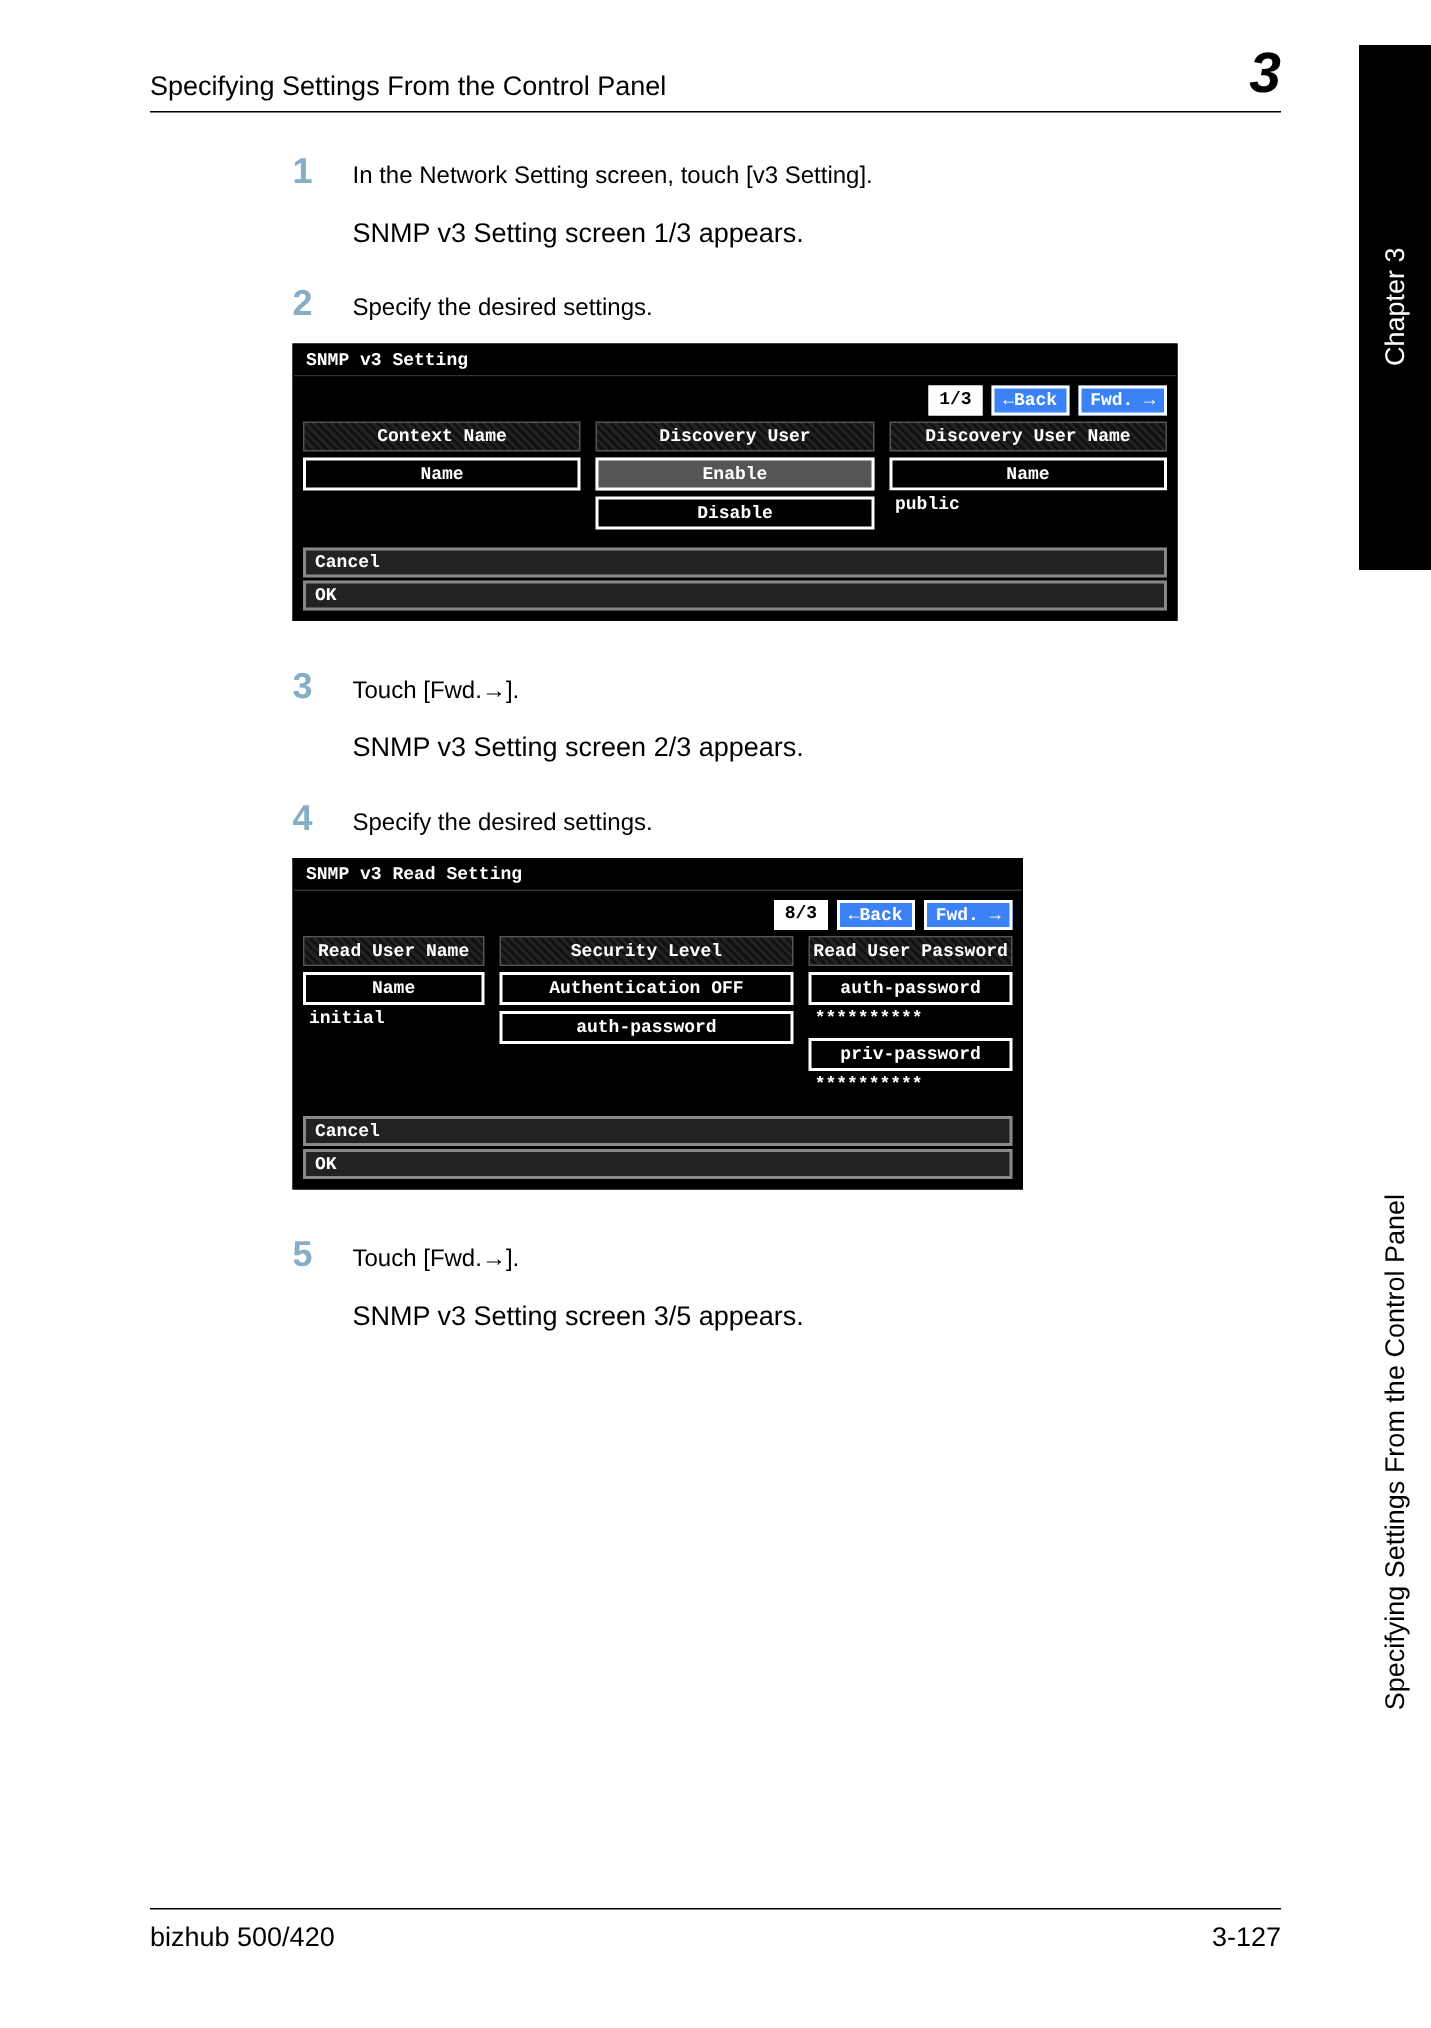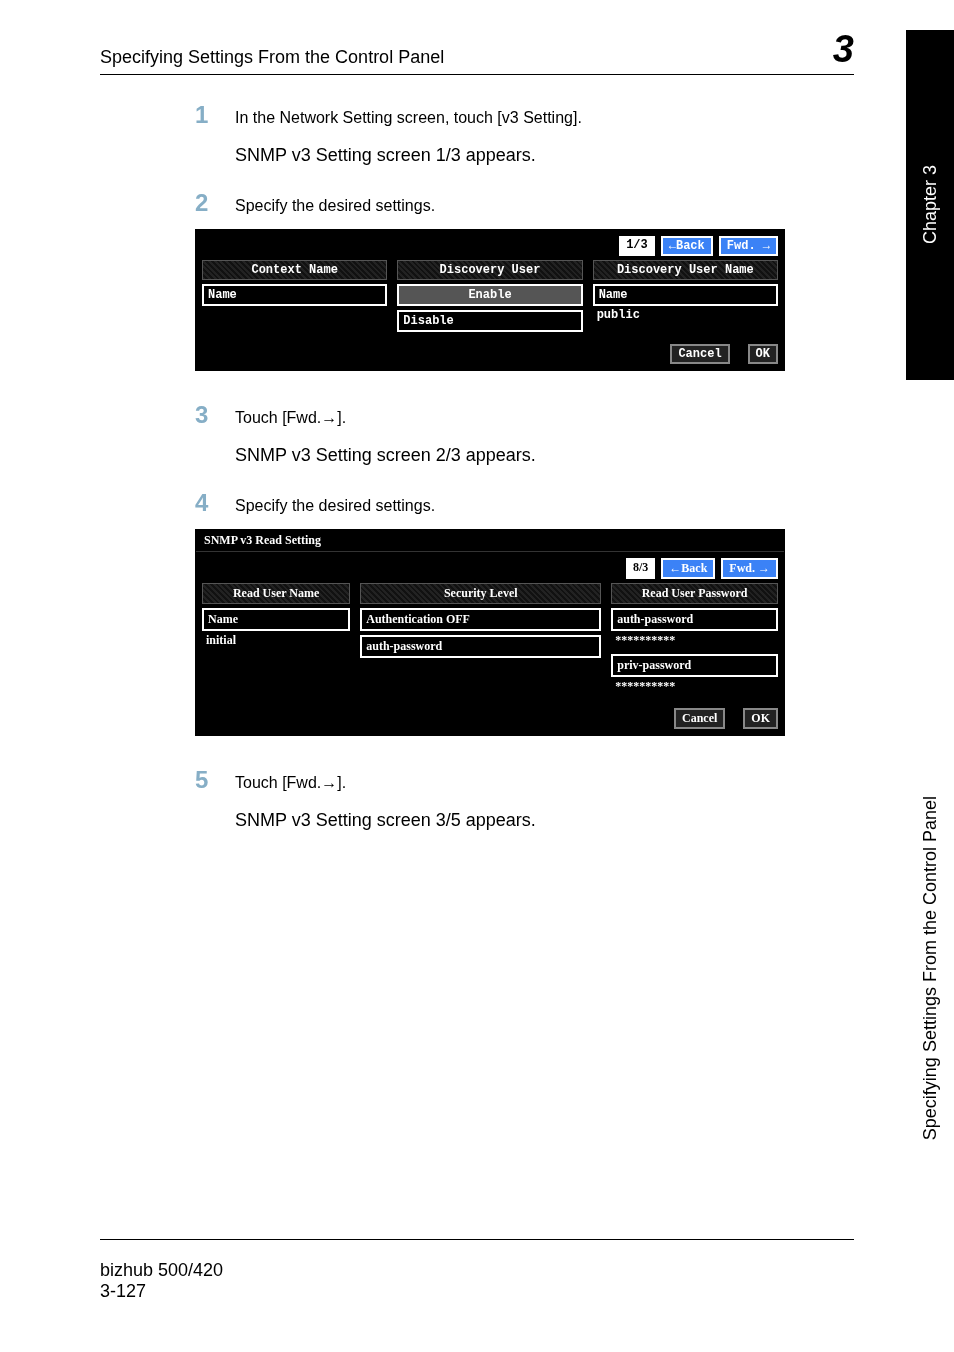--- a/index.html
+++ b/index.html
@@ -151,20 +151,21 @@
       color:#fff;
       text-align:center;
       padding:2px 0;
       font-weight:bold;
       border:1px solid #555;
     }
     .ss-option {
       border:2px solid #fff;
       background:#000;
       color:#fff;
+      text-align:center;
       padding:2px 4px;
       margin-top:4px;
       font-weight:bold;
     }
     .ss-option-sel {
       border:2px solid #fff;
       background:#555;
       color:#fff;
       text-align:center;
       padding:2px 4px;
@@ -173,35 +174,35 @@
     }
     .ss-value {
       background:#000;
       color:#fff;
       padding:2px 4px;
       font-weight:bold;
     }
     .ss-footer {
       display:flex;
       justify-content:flex-end;
-      gap:18px;
+      gap:2px;
       margin-top:8px;
       padding:4px 0;
+      flex-direction:column;
     }
     .footer-line {
       position: absolute;
       bottom: 50px;
       left: 100px;
       right: 100px;
       border-top: 1px solid #000;
       display:flex;
       justify-content:space-between;
-      padding-top:20px;
+      padding-top:8px;
       font-size:18px;
-      flex-direction:column;
     }
   </style>
 </head>
 <body>
 
 <div class="side-tab">
   <div class="side-chapter-box">
     <div class="side-chapter-text">Chapter 3</div>
   </div>
   <div class="side-title-container">
@@ -222,20 +223,21 @@
     <div class="step-text">In the Network Setting screen, touch [v3 Setting].</div>
   </div>
   <div class="step-sub">SNMP v3 Setting screen 1/3 appears.</div>
 
   <div class="step-row">
     <div class="step-num">2</div>
     <div class="step-text">Specify the desired settings.</div>
   </div>
 
   <div class="screenshot">
+    <div class="ss-titlebar">SNMP v3 Setting</div>
     <div class="ss-body">
       <div class="ss-navrow">
         <div class="ss-counter">1/3</div>
         <div class="ss-btn">←Back</div>
         <div class="ss-btn">Fwd. →</div>
       </div>
       <div class="ss-cols">
         <div class="ss-col">
           <div class="ss-col-head">Context Name</div>
           <div class="ss-option">Name</div>
@@ -262,21 +264,21 @@
     <div class="step-num">3</div>
     <div class="step-text">Touch [Fwd.→].</div>
   </div>
   <div class="step-sub">SNMP v3 Setting screen 2/3 appears.</div>
 
   <div class="step-row">
     <div class="step-num">4</div>
     <div class="step-text">Specify the desired settings.</div>
   </div>
 
-  <div class="screenshot" style="width:590px;font-family:Liberation Serif, serif;">
+  <div class="screenshot" style="width:487px;">
     <div class="ss-titlebar">SNMP v3 Read Setting</div>
     <div class="ss-body">
       <div class="ss-navrow">
         <div class="ss-counter">8/3</div>
         <div class="ss-btn">←Back</div>
         <div class="ss-btn">Fwd. →</div>
       </div>
       <div class="ss-cols">
         <div class="ss-col" style="flex:0.8;">
           <div class="ss-col-head">Read User Name</div>

